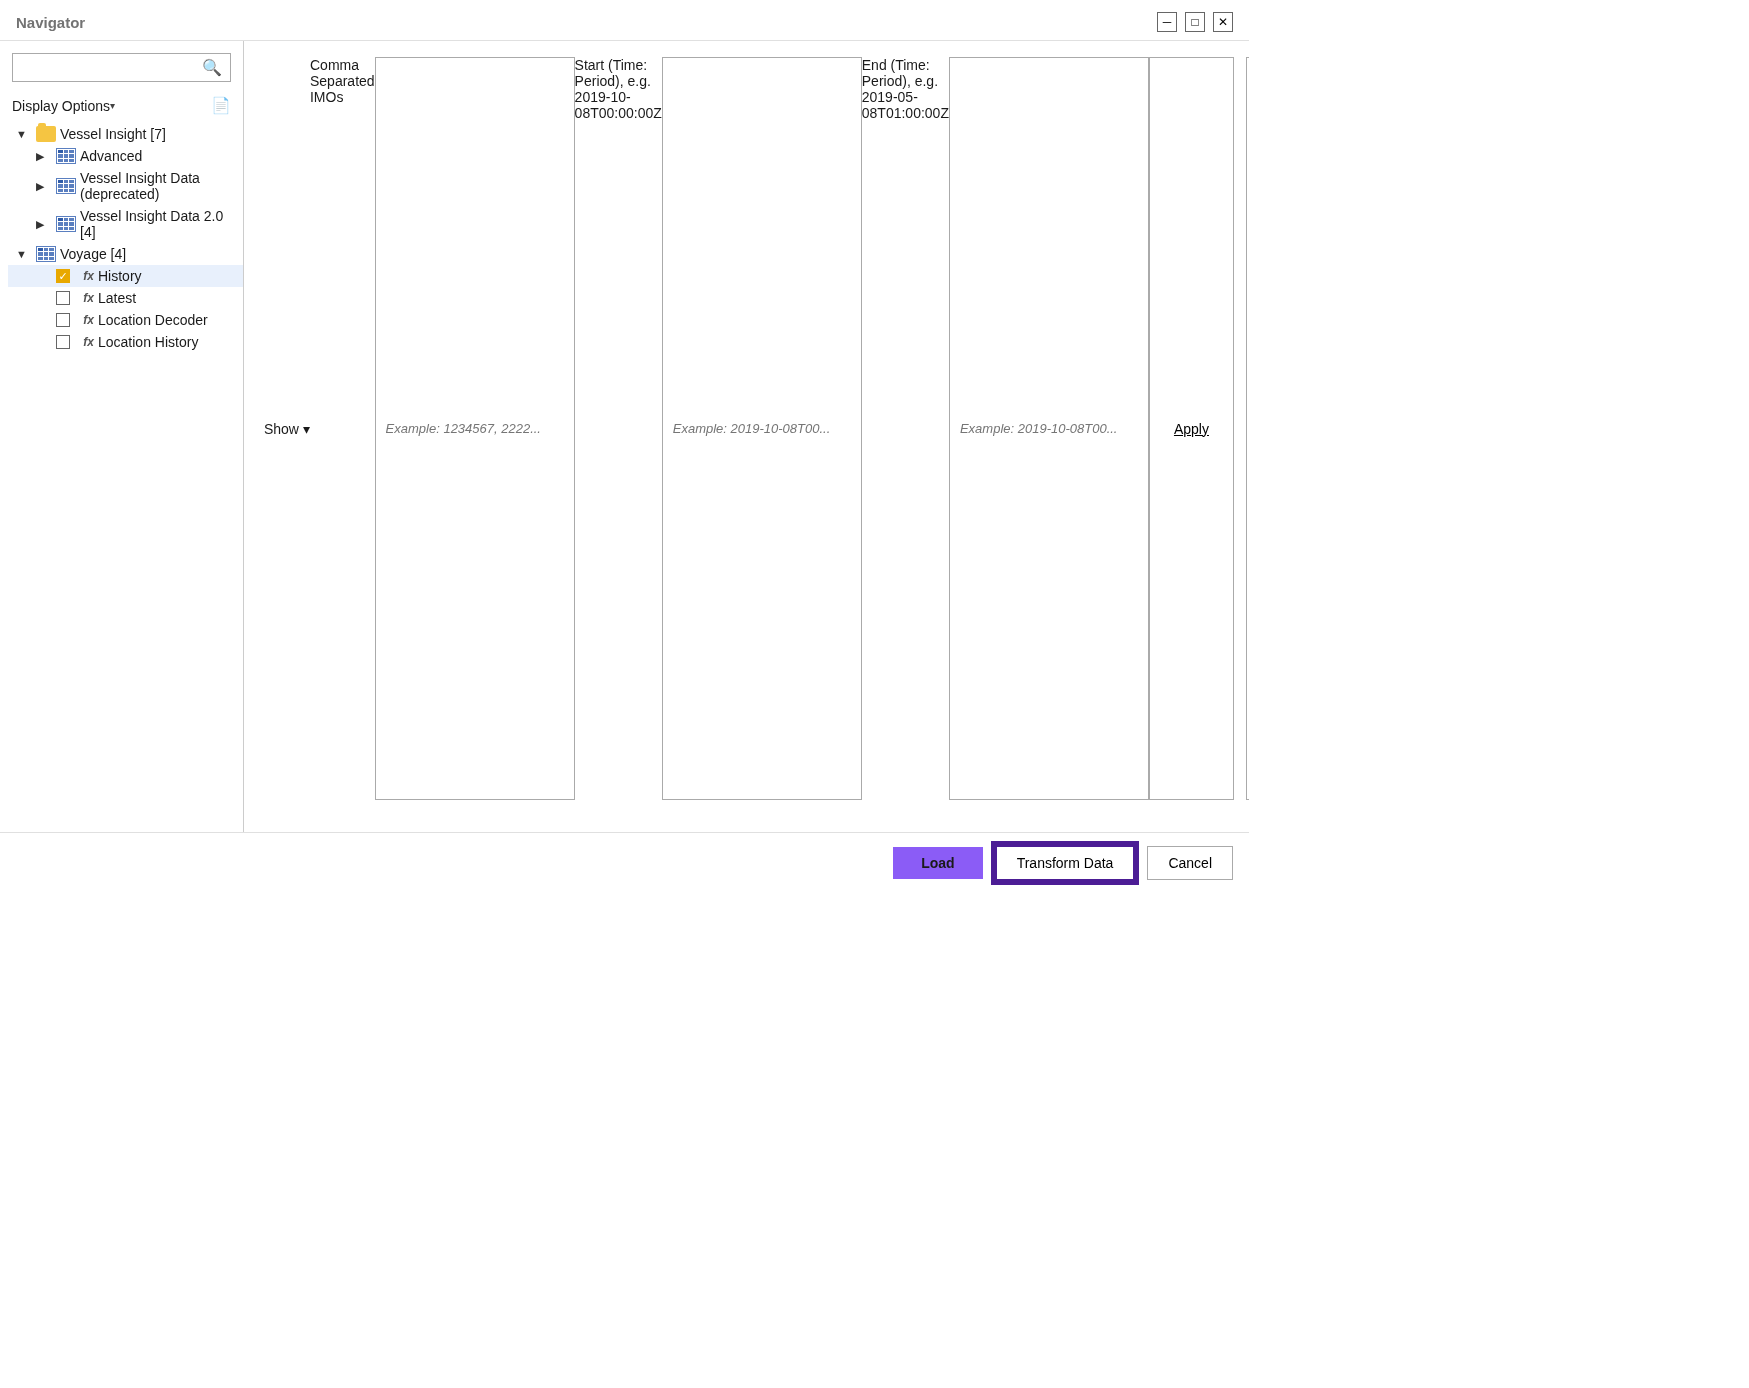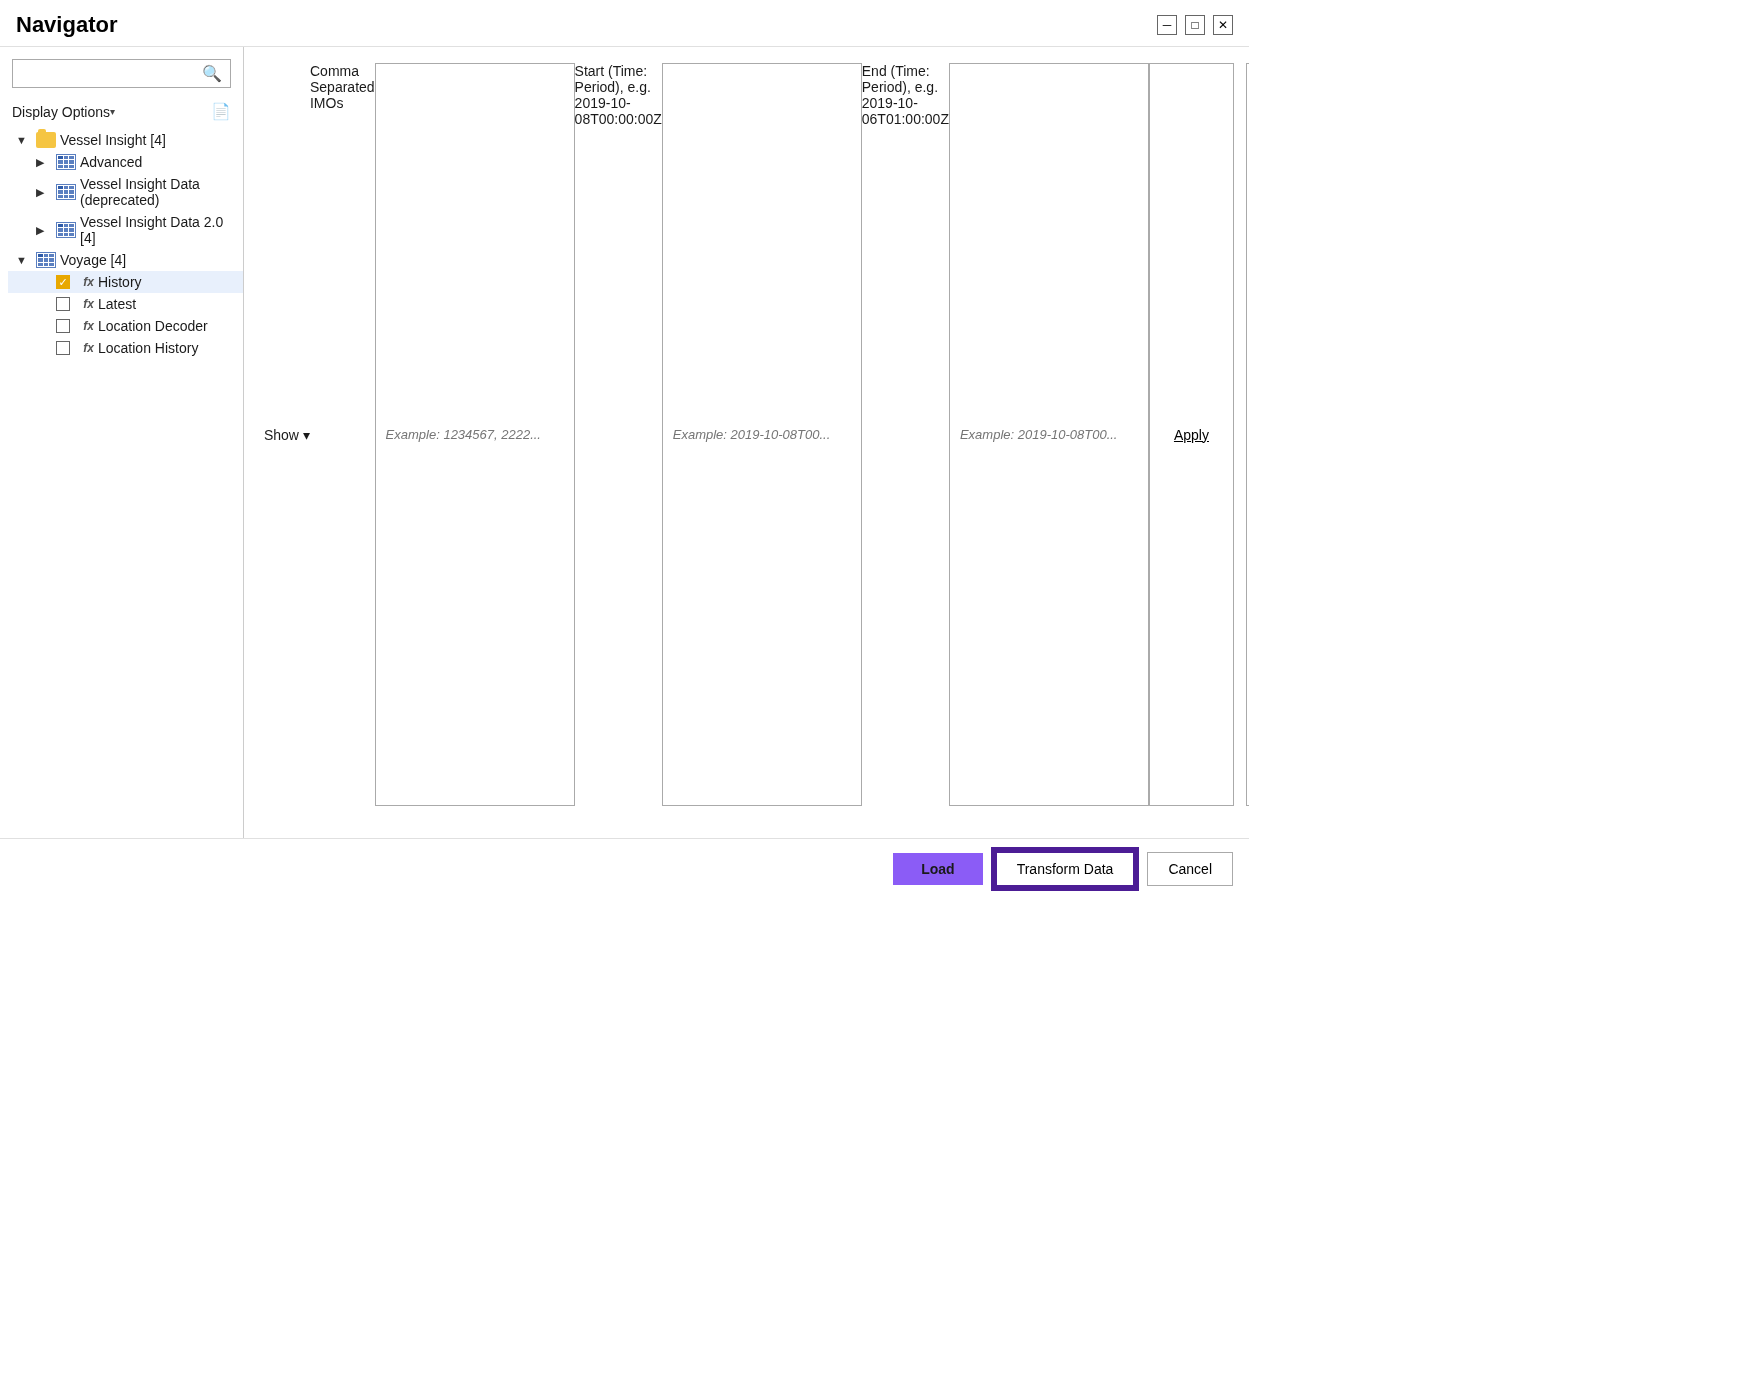--- a/index.html
+++ b/index.html
@@ -12,23 +12,23 @@
       position: relative;
       overflow: hidden;
     }
     .title-bar {
       display: flex;
       justify-content: space-between;
       align-items: center;
       padding: 12px 16px 8px 16px;
     }
     .title-bar-title {
-      font-size: 22px;
+      font-size: 15px;
       font-weight: 600;
-      color: #000000;
+      color: #737373;
     }
     .title-bar-controls {
       display: flex;
       gap: 8px;
       align-items: center;
     }
     .title-bar-btn {
       width: 20px;
       height: 20px;
       border: 1px solid #666;
@@ -333,21 +333,21 @@
         <span class="display-options-icon">▾</span>
       </button>
       <span class="file-icon">📄</span>
     </div>
 
     <div class="tree-container">
 
       <div class="tree-item level-1">
         <span class="tree-toggle">▼</span>
         <div class="folder-icon"></div>
-        <span class="tree-label">Vessel Insight [4]</span>
+        <span class="tree-label">Vessel Insight [7]</span>
       </div>
 
       <div class="tree-item level-2">
         <span class="tree-toggle">▶</span>
         <div class="table-icon">
           <div class="table-icon-cell"></div>
             <div class="table-icon-cell"></div>
             <div class="table-icon-cell"></div>
           <div class="table-icon-cell"></div>
             <div class="table-icon-cell"></div>
@@ -453,21 +453,21 @@
         <button class="scroll-btn">▼</button>
       </div>
     </div>
 
     <div class="field-label">Comma Separated IMOs</div>
     <input class="field-input" type="text" placeholder="Example: 1234567, 2222..." style="">
 
     <div class="field-label">Start (Time: Period), e.g. 2019-10-08T00:00:00Z</div>
     <input class="field-input" type="text" placeholder="Example: 2019-10-08T00..." style="">
 
-    <div class="field-label">End (Time: Period), e.g. 2019-10-06T01:00:00Z</div>
+    <div class="field-label">End (Time: Period), e.g. 2019-05-08T01:00:00Z</div>
     <input class="field-input" type="text" placeholder="Example: 2019-10-08T00..." style="">
 
     <div class="buttons-row">
       <button class="btn-apply">Apply</button>
       <button class="btn-clear">Clear</button>
     </div>
 
     <div class="divider-line"></div>
   </div>
 </div>

